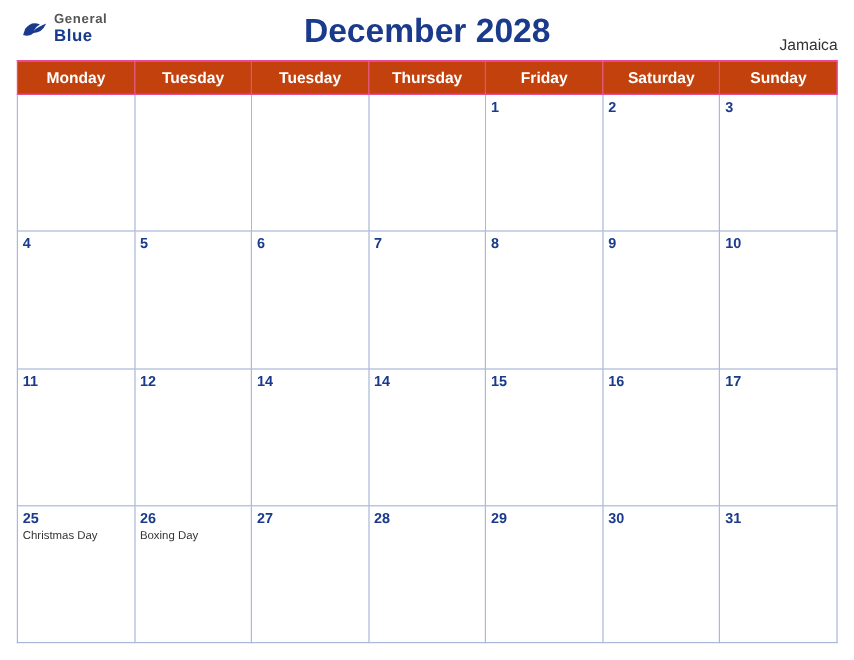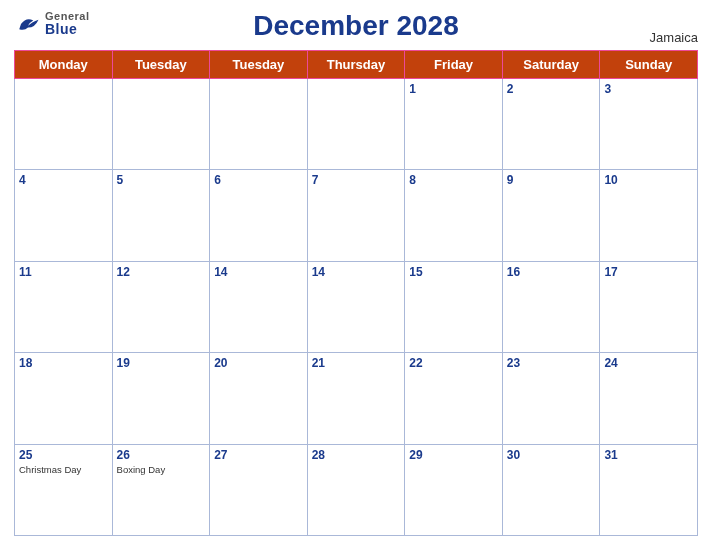--- a/index.html
+++ b/index.html
@@ -198,43 +198,20 @@
           </td>
           <td>
             <span class="day-number">16</span>
           </td>
           <td>
             <span class="day-number">17</span>
           </td>
         </tr>
         <tr>
           <td>
-            <span class="day-number">18</span>
-          </td>
-          <td>
-            <span class="day-number">19</span>
-          </td>
-          <td>
-            <span class="day-number">20</span>
-          </td>
-          <td>
-            <span class="day-number">21</span>
-          </td>
-          <td>
-            <span class="day-number">22</span>
-          </td>
-          <td>
-            <span class="day-number">23</span>
-          </td>
-          <td>
-            <span class="day-number">24</span>
-          </td>
-        </tr>
-        <tr>
-          <td>
             <span class="day-number">25</span>
             <span class="holiday-name">Christmas Day</span>
           </td>
           <td>
             <span class="day-number">26</span>
             <span class="holiday-name">Boxing Day</span>
           </td>
           <td>
             <span class="day-number">27</span>
           </td>

